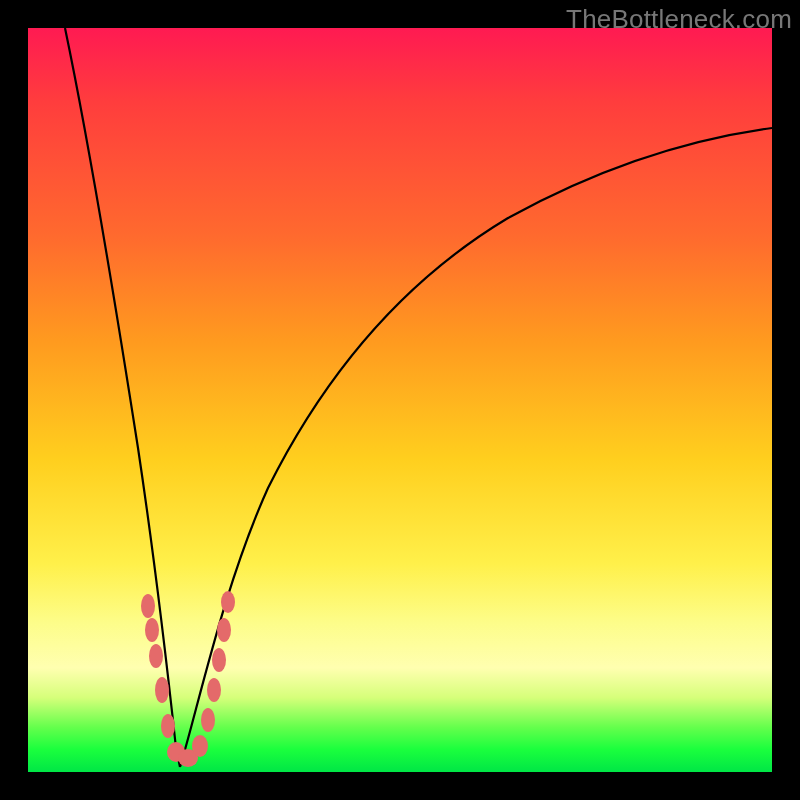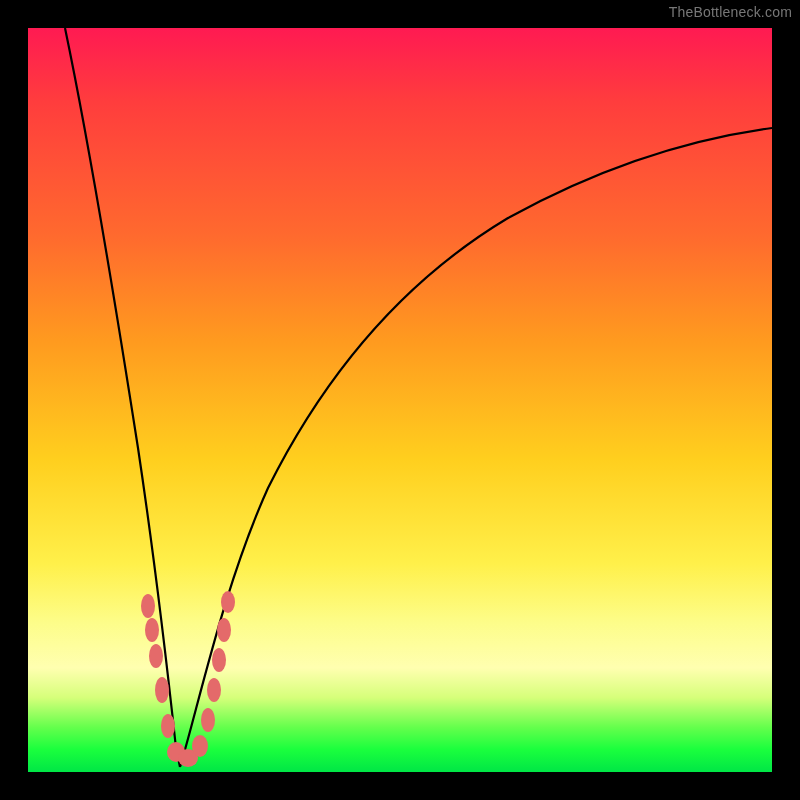--- a/index.html
+++ b/index.html
@@ -43,21 +43,21 @@
     left: 0;
     top: 0;
     width: 744px;
     height: 744px;
   }
   .watermark {
     position: absolute;
     top: 4px;
     right: 8px;
     color: #777;
-    font-size: 14px;
+    font-size: 26px;
     font-weight: 500;
     user-select: none;
     letter-spacing: 0.2px;
   }
 </style>
 </head>
 <body>
 
 <div class="frame">
   <div class="plot">

